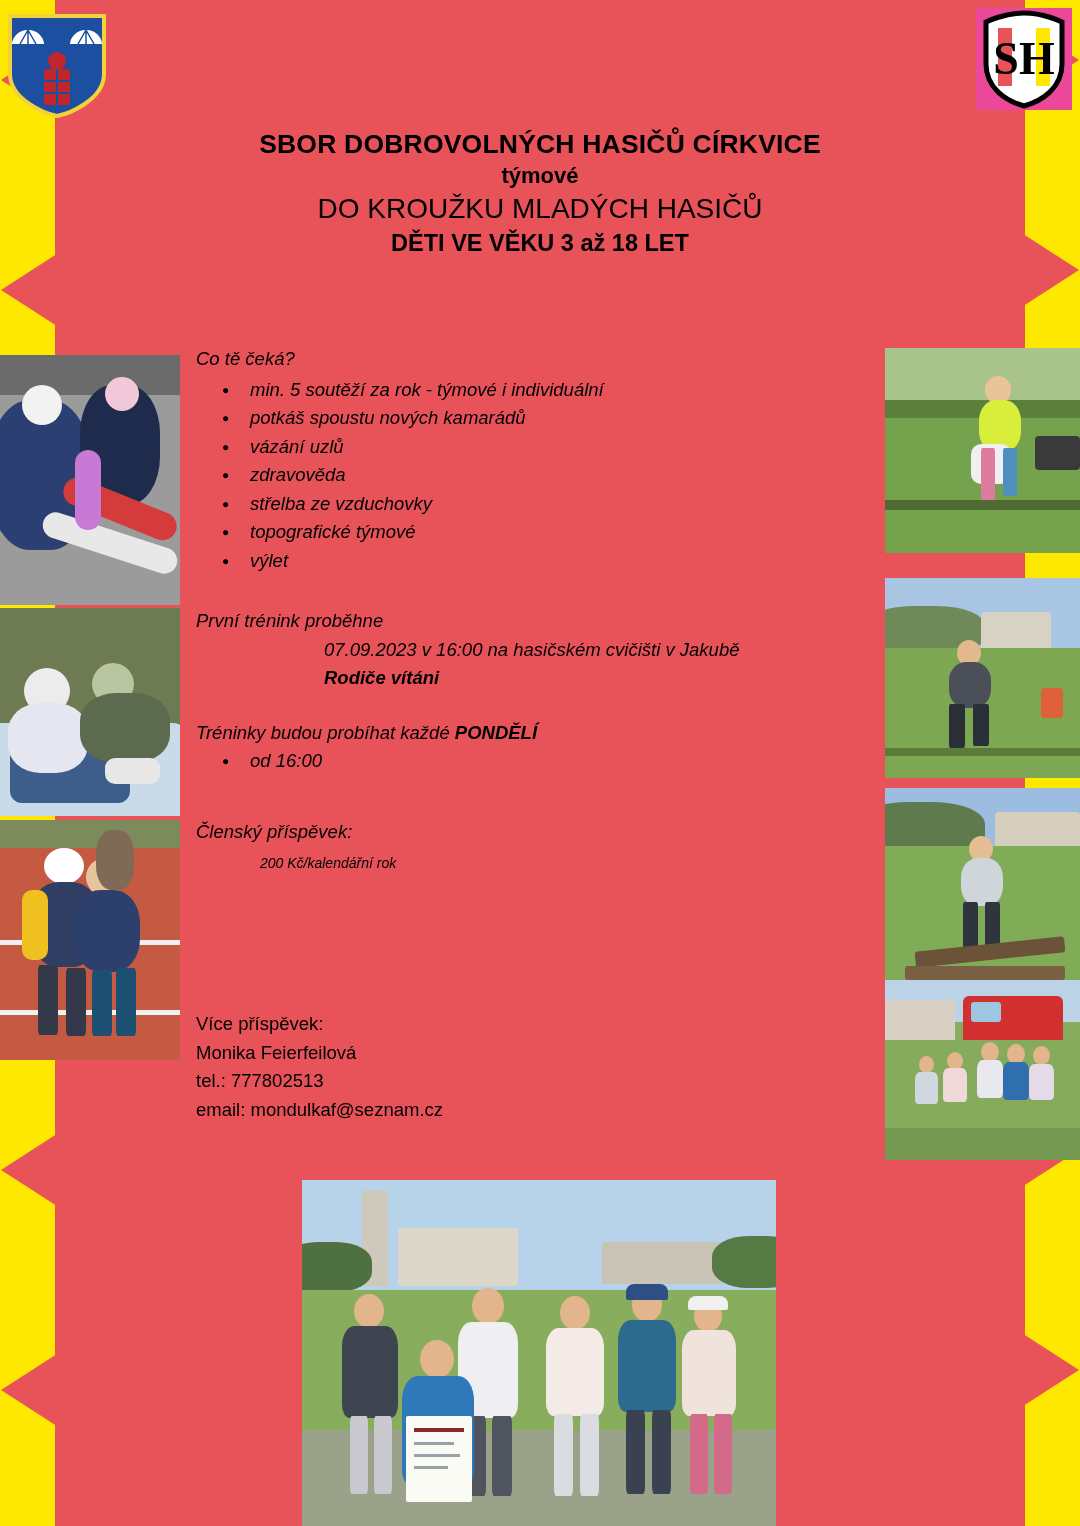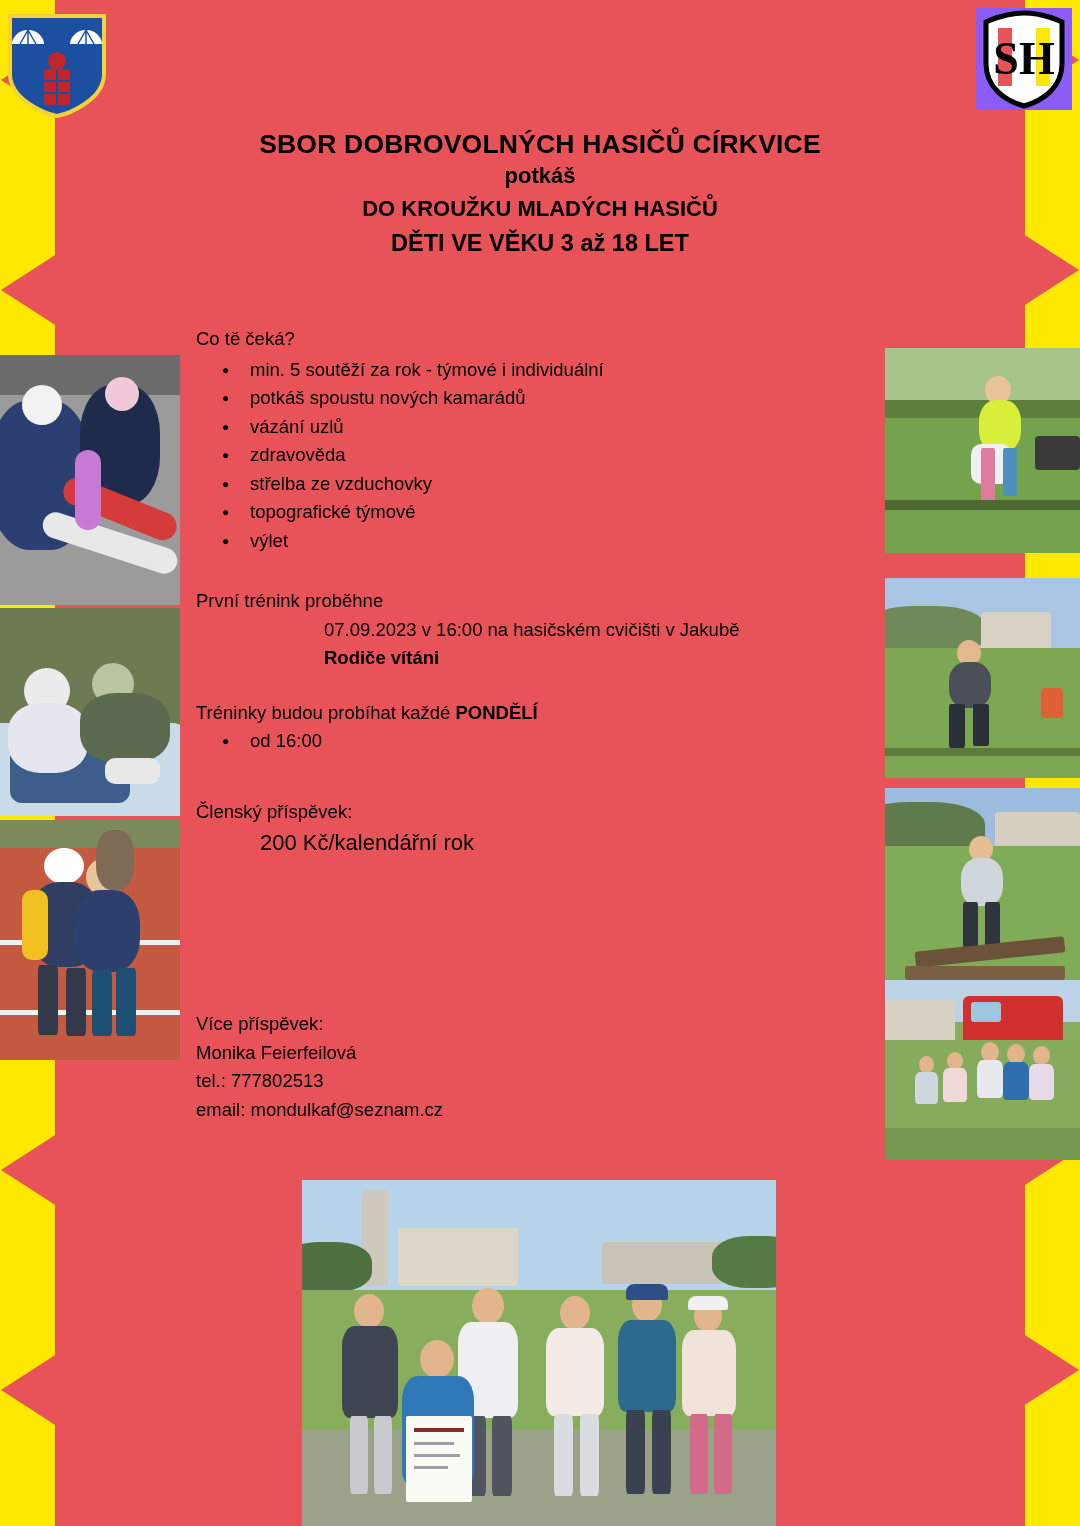--- a/index.html
+++ b/index.html
@@ -65,21 +65,21 @@
     left: 8px;
     width: 98px;
     height: 104px;
   }
   .sh-logo {
     position: absolute;
     top: 8px;
     right: 8px;
     width: 96px;
     height: 102px;
-    background: #8b5cf6;
+    background: #ec4899;
   }
 
   
   .headings {
     position: absolute;
     top: 128px;
     left: 0;
     width: 1080px;
     text-align: center;
     color: #000;
@@ -89,40 +89,41 @@
     font-weight: bold;
     letter-spacing: .2px;
     line-height: 32px;
   }
   .headings .h2 {
     font-size: 22px;
     font-weight: bold;
     line-height: 32px;
   }
   .headings .h3 {
-    font-size: 22px;
-    font-weight: bold;
+    font-size: 28px;
+    font-weight: normal;
     line-height: 34px;
     text-align: center;
   }
   .headings .h4 {
     font-size: 23.5px;
     font-weight: bold;
     line-height: 34px;
   }
 
   
   .body-text {
     position: absolute;
     left: 196px;
-    top: 325px;
+    top: 345px;
     width: 660px;
     color: #000;
     font-size: 18.5px;
     line-height: 28.5px;
+    font-style: italic;
   }
   .body-text .lead { margin: 0 0 2px 0; }
   ul.bullets {
     margin: 0;
     padding-left: 26px;
     list-style: none;
   }
   ul.bullets li {
     position: relative;
     padding-left: 28px;
@@ -136,21 +137,21 @@
     font-size: 12px;
     line-height: 29px;
   }
   .gap-lg { height: 32px; }
   .gap-md { height: 26px; }
   .gap-sm { height: 10px; }
   .indent-1 { padding-left: 128px; }
   .indent-2 { padding-left: 128px; font-weight: bold; }
   .fee-value {
     padding-left: 64px;
-    font-size: 22px;
+    font-size: 14px;
     line-height: 34px;
   }
   .contact {
     position: absolute;
     left: 196px;
     top: 1010px;
     color: #000;
     font-size: 18.5px;
     line-height: 28.5px;
   }
@@ -223,21 +224,21 @@
     <svg viewBox="0 0 96 102" width="96" height="102">
       <path d="M48 5 C28 5 10 14 10 14 V56 C10 80 30 93 48 98 C66 93 86 80 86 56 V14 C86 14 68 5 48 5 Z" fill="#ffffff" stroke="#000000" stroke-width="5"></path>
       <path d="M22 20 h14 v58 h-14 z" fill="#e8535a"></path>
       <path d="M60 20 h14 v58 h-14 z" fill="#ffe800"></path>
       <text x="48" y="66" font-family="'Liberation Serif', serif" font-size="46" font-weight="bold" text-anchor="middle" fill="#000000">SH</text>
     </svg>
   </div>
 
   <div class="headings">
     <div class="h1">SBOR DOBROVOLNÝCH HASIČŮ CÍRKVICE</div>
-    <div class="h2">potkáš</div>
+    <div class="h2">týmové</div>
     <div class="h3">DO KROUŽKU MLADÝCH HASIČŮ</div>
     <div class="h4">DĚTI VE VĚKU 3 až 18 LET</div>
   </div>
 
   <div class="body-text">
     <p class="lead">Co tě čeká?</p>
     <ul class="bullets">
       <li>min. 5 soutěží za rok - týmové i individuální</li>
       <li>potkáš spoustu nových kamarádů</li>
       <li>vázání uzlů</li>

